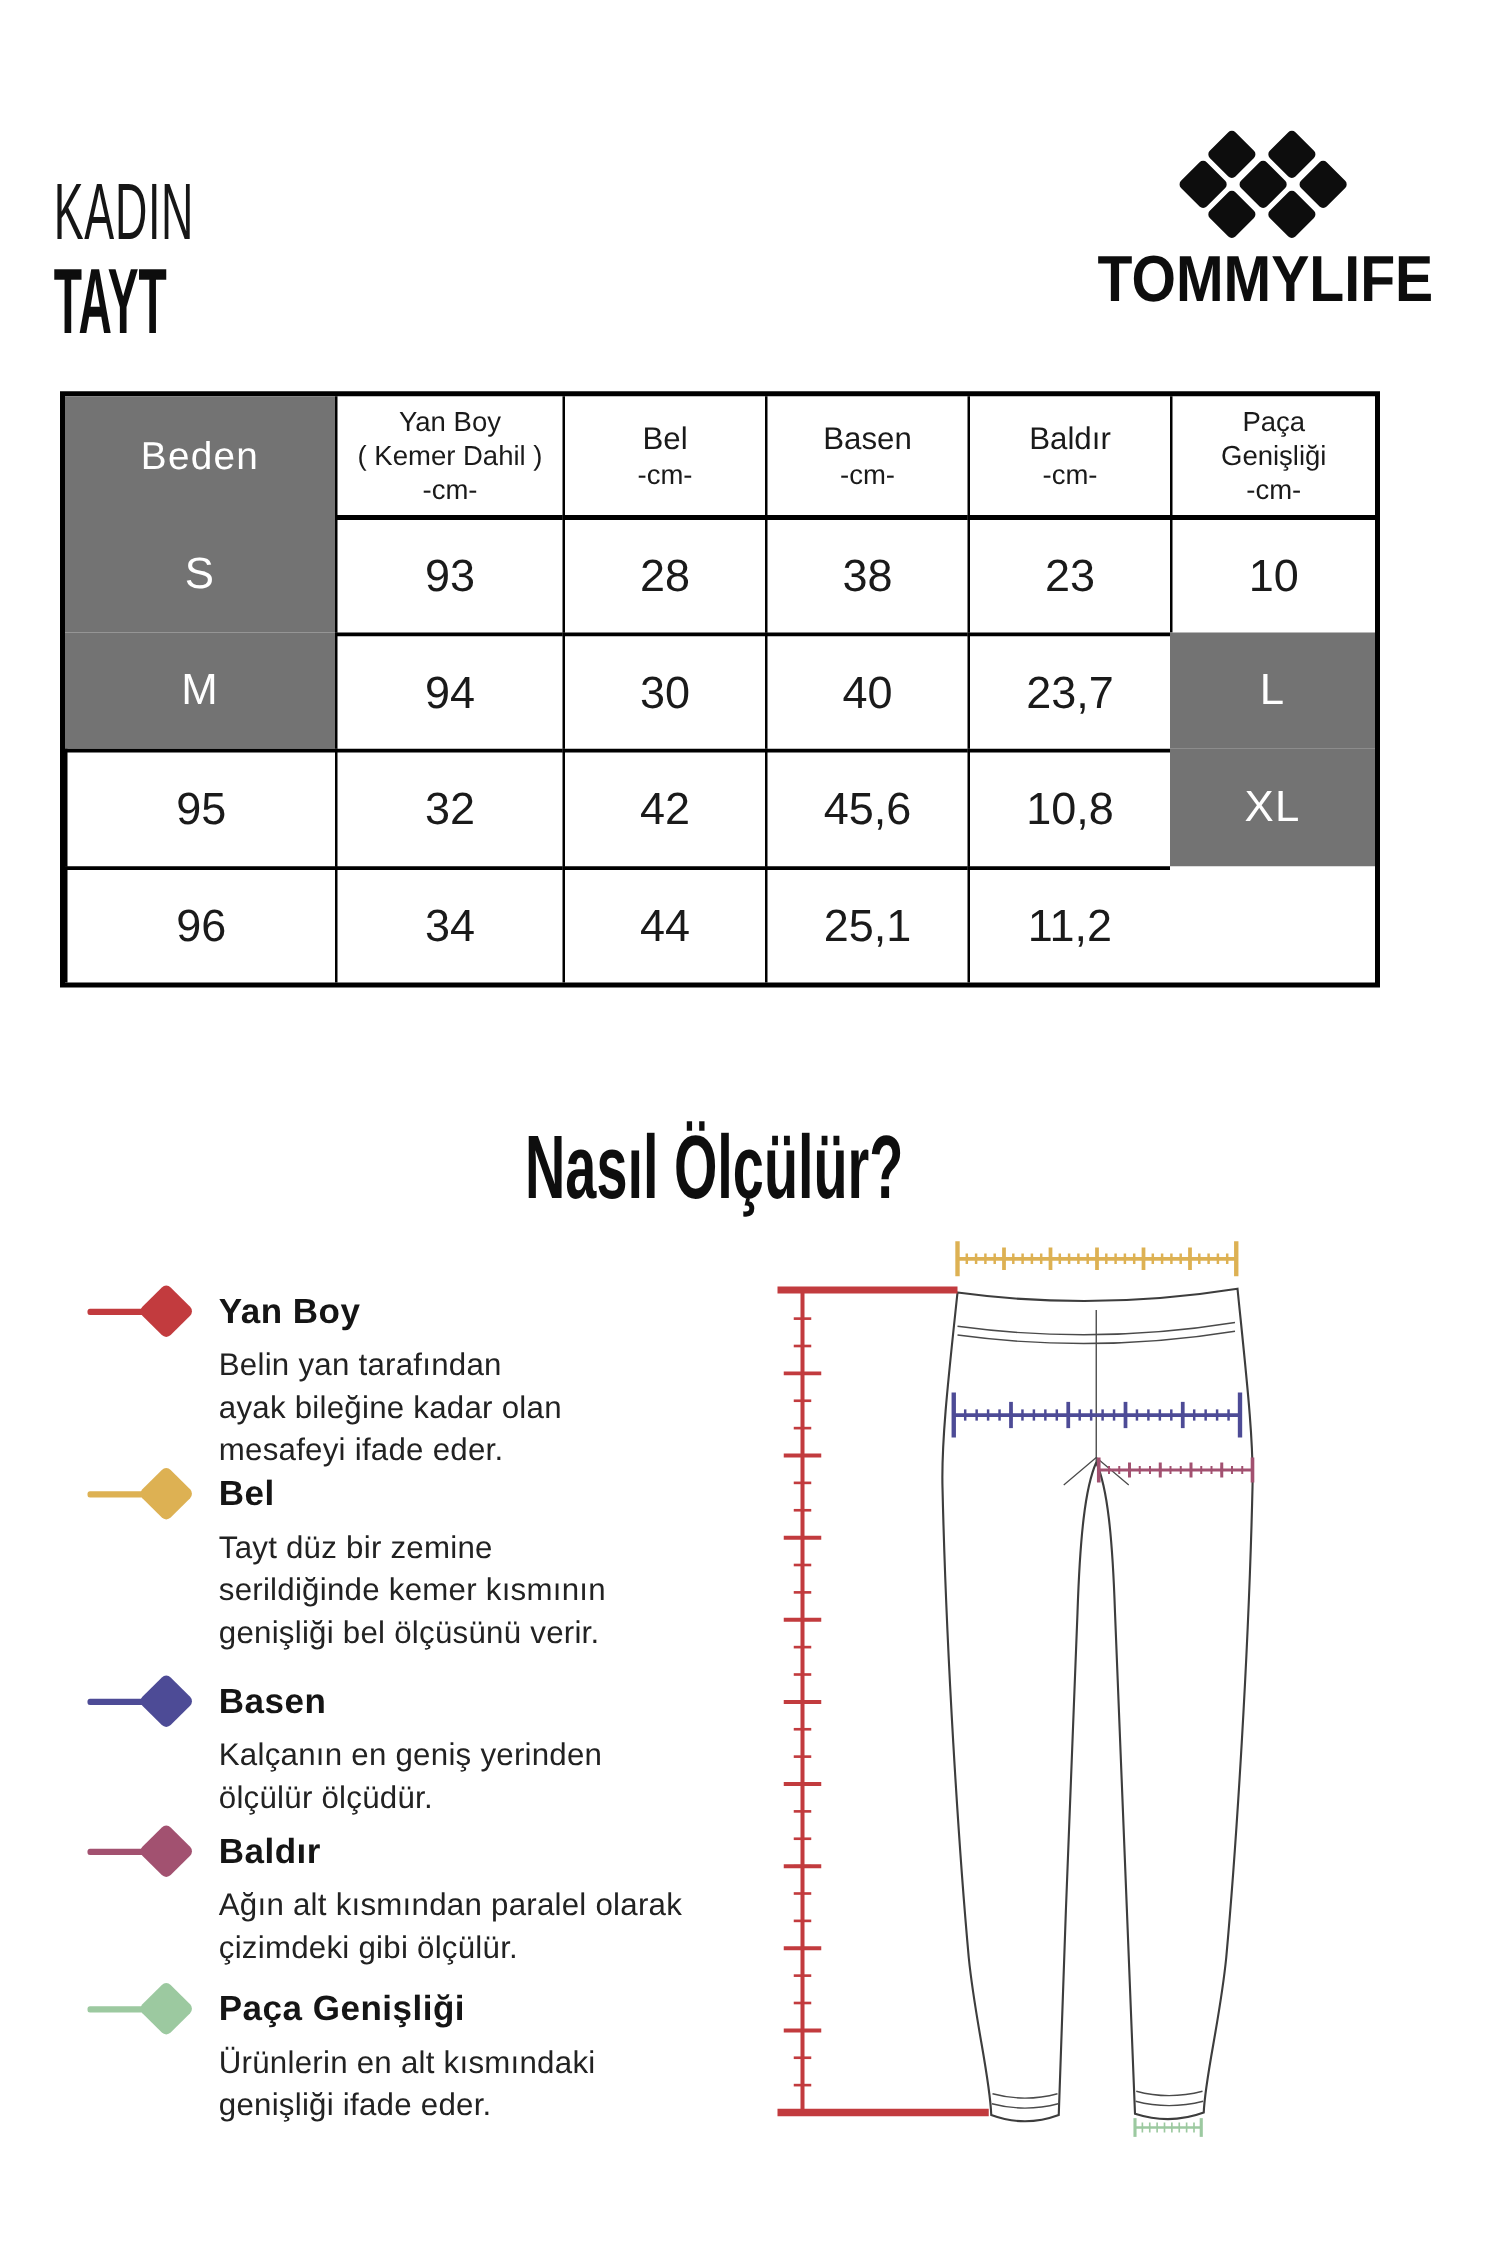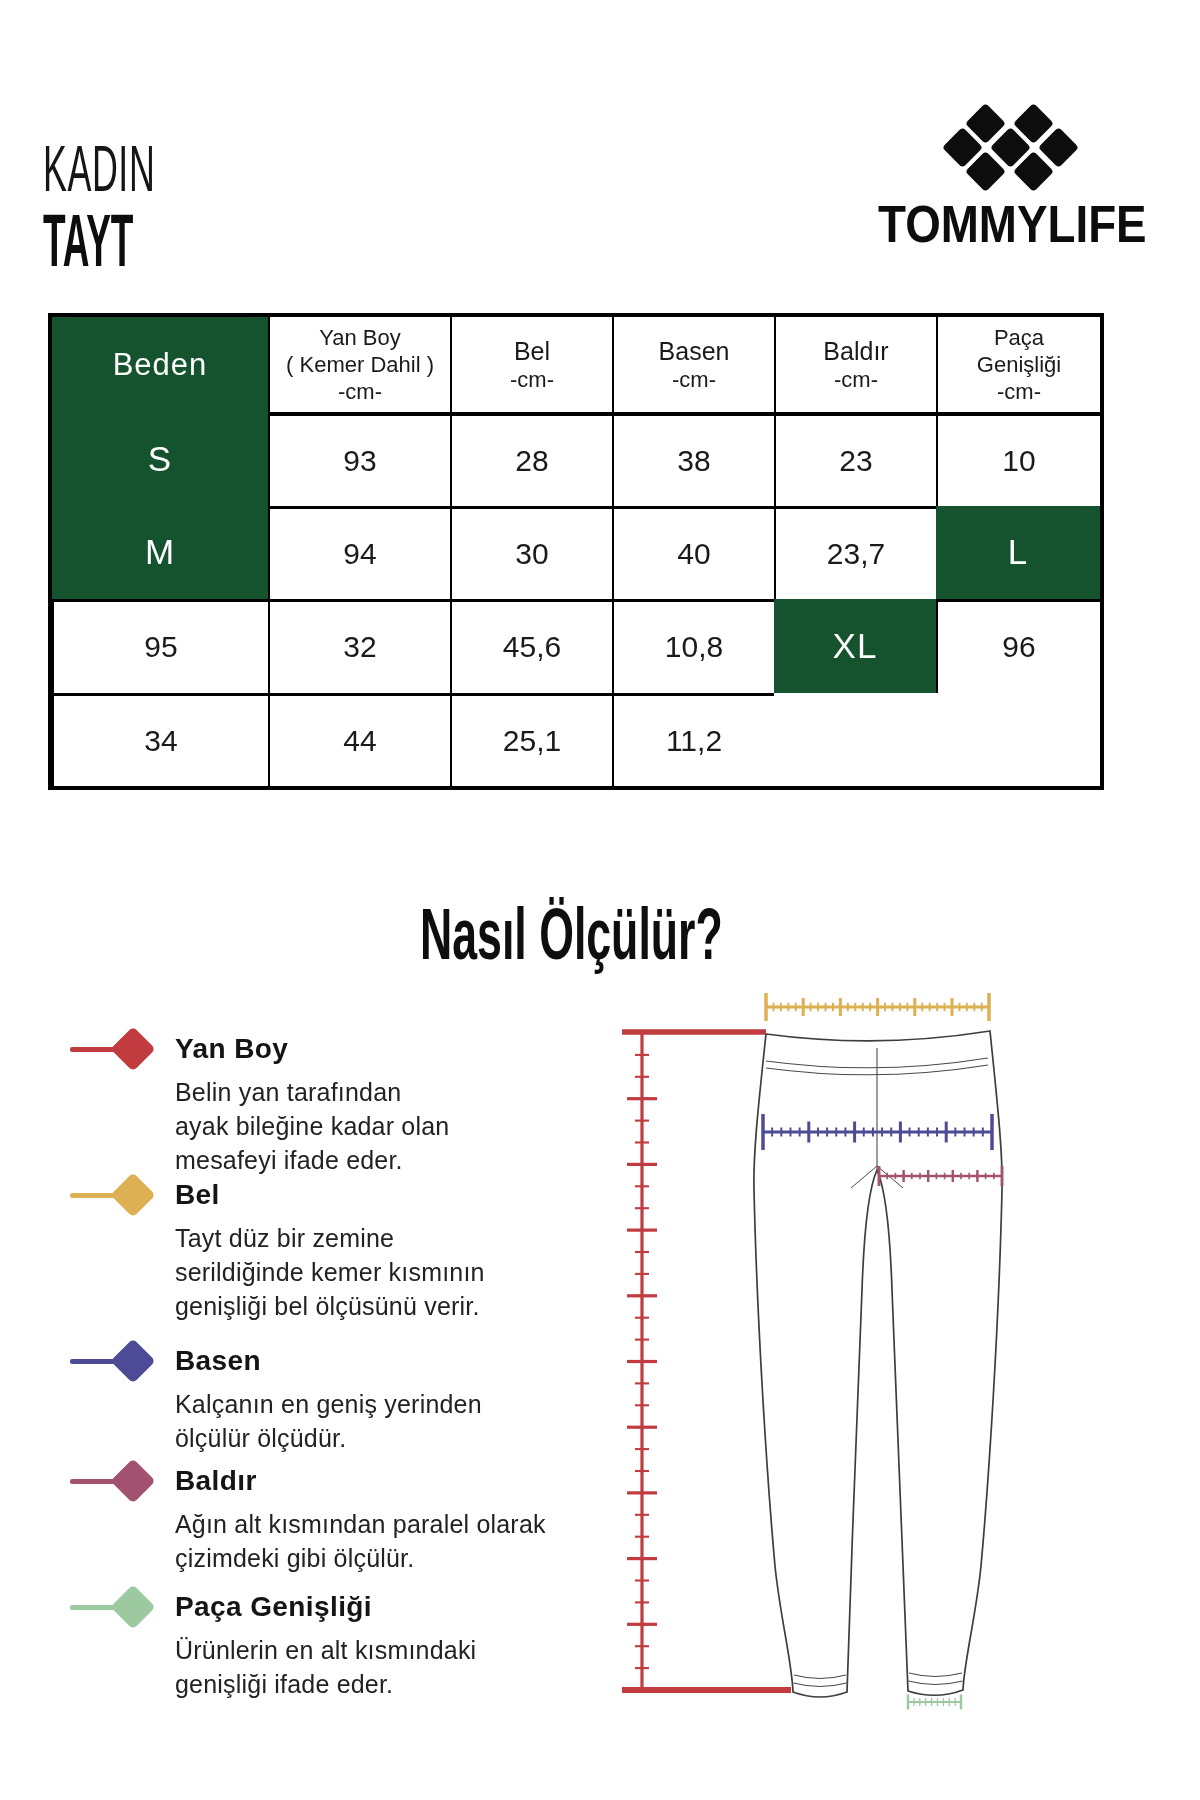--- a/index.html
+++ b/index.html
@@ -18,27 +18,27 @@
              transform:scaleX(.88);transform-origin:center top;white-space:nowrap;color:#0d0d0d;letter-spacing:0;}
 
   
   .size-table{position:absolute;left:48px;top:313px;width:1056px;height:477px;border:4px solid #000;
               display:grid;grid-template-columns:216px 182px 162px 162px 162px 1fr;
               grid-template-rows:95px 93.5px 93.5px 93.5px 1fr;background:#fff;box-sizing:border-box;}
   .cell{display:flex;flex-direction:column;align-items:center;justify-content:center;
         border-left:2px solid #000;border-top:3px solid #000;box-sizing:border-box;text-align:center;}
   .cell.r1{border-top:none;}
   .cell.r2{border-top-width:4px;}
-  .cell.dark{background:#14532d;color:#fff;border-left:none;border-top:none;}
+  .cell.dark{background:#737373;color:#fff;border-left:none;border-top:none;}
   .corner{font-size:31px;letter-spacing:1px;}
   .size-label{font-size:35px;letter-spacing:1px;}
   .h-title{font-size:25px;line-height:30px;color:#1a1a1a;}
   .h-sub{font-size:22px;line-height:27px;color:#1a1a1a;}
   .small .h-title{font-size:22px;line-height:27px;}
-  .val{font-size:30px;color:#1a1a1a;}
+  .val{font-size:36px;color:#1a1a1a;}
 
   
   .howto-title{position:absolute;left:330px;top:893px;width:474px;text-align:center;font-size:72px;font-weight:600;
                transform:scaleX(.62);transform-origin:center top;white-space:nowrap;color:#0e0e0e;}
 
   .legend-item{position:absolute;left:68px;width:480px;}
   .legend-head{display:flex;align-items:center;}
   .legend-marker{position:relative;width:107px;height:46px;flex:none;}
   .legend-marker .line{position:absolute;left:2px;top:50%;margin-top:-2.5px;width:56px;height:5px;
                        background:var(--accent,#999);border-radius:2px;}
@@ -112,20 +112,21 @@
 
     <div class="cell dark size-label">M</div>
     <div class="cell val">94</div>
     <div class="cell val">30</div>
     <div class="cell val">40</div>
     <div class="cell val">23,7</div>
 
     <div class="cell dark size-label">L</div>
     <div class="cell val">95</div>
     <div class="cell val">32</div>
+    <div class="cell val">42</div>
     <div class="cell val">45,6</div>
     <div class="cell val">10,8</div>
 
     <div class="cell dark size-label">XL</div>
     <div class="cell val">96</div>
     <div class="cell val">34</div>
     <div class="cell val">44</div>
     <div class="cell val">25,1</div>
     <div class="cell val">11,2</div>
   </div>

